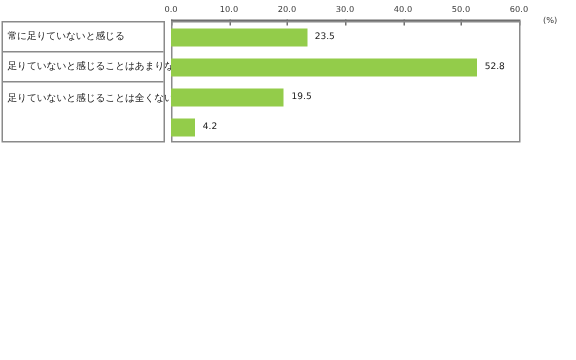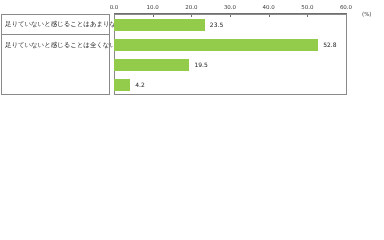--- a/index.html
+++ b/index.html
@@ -59,20 +59,23 @@
         <div class="tick" style="left: 346px;"></div>
         <div class="ticklabel" style="left: 346px;">60.0</div>
       </div>
     <div class="unit">(%)</div>
   </div>
 
   <div class="frame">
 
     <div class="labelcol" id="labelcol">
         <div class="lrow">
+          <span>常に足りていないと感じる</span>
+        </div>
+        <div class="lrow">
           <span>足りていないと感じることはあまりない</span>
         </div>
         <div class="lrow">
           <span>足りていないと感じることは全くない</span>
         </div>
       </div>
 
     <div class="plotbox"></div>
   </div>
 

